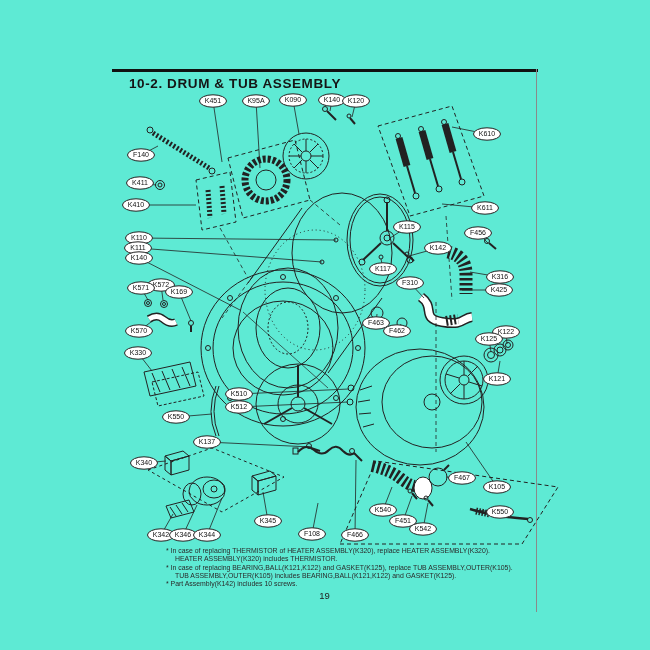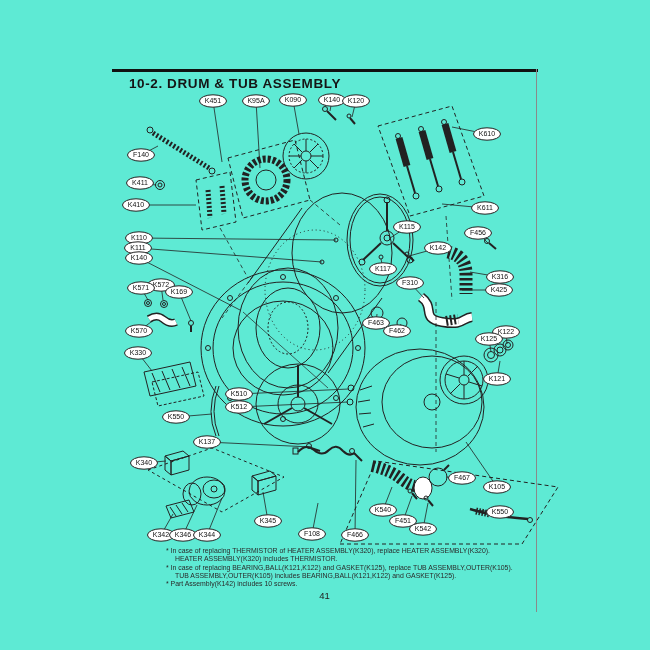--- a/index.html
+++ b/index.html
@@ -527,14 +527,14 @@
   </svg>
 
   <div class="footnotes">
     <div>* In case of replacing THERMISTOR of HEATER ASSEMBLY(K320), replace HEATER ASSEMBLY(K320).</div>
     <div class="cont">HEATER ASSEMBLY(K320) includes THERMISTOR.</div>
     <div>* In case of replacing BEARING,BALL(K121,K122) and GASKET(K125), replace TUB ASSEMBLY,OUTER(K105).</div>
     <div class="cont">TUB ASSEMBLY,OUTER(K105) includes BEARING,BALL(K121,K122) and GASKET(K125).</div>
     <div>* Part Assembly(K142) includes 10 screws.</div>
   </div>
 
-  <div class="page-number">41</div>
+  <div class="page-number">19</div>
 </div>
 
 </body></html>

